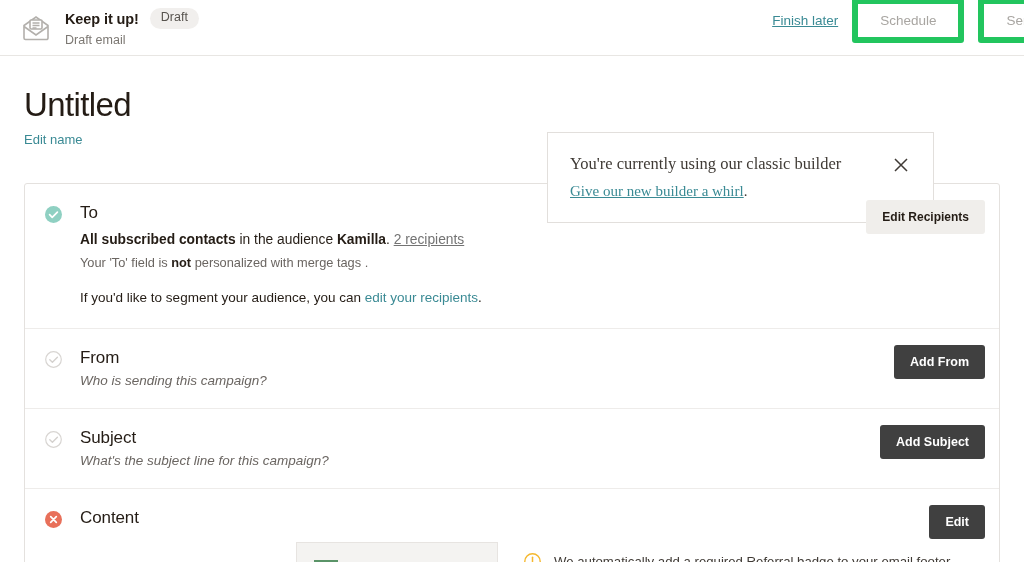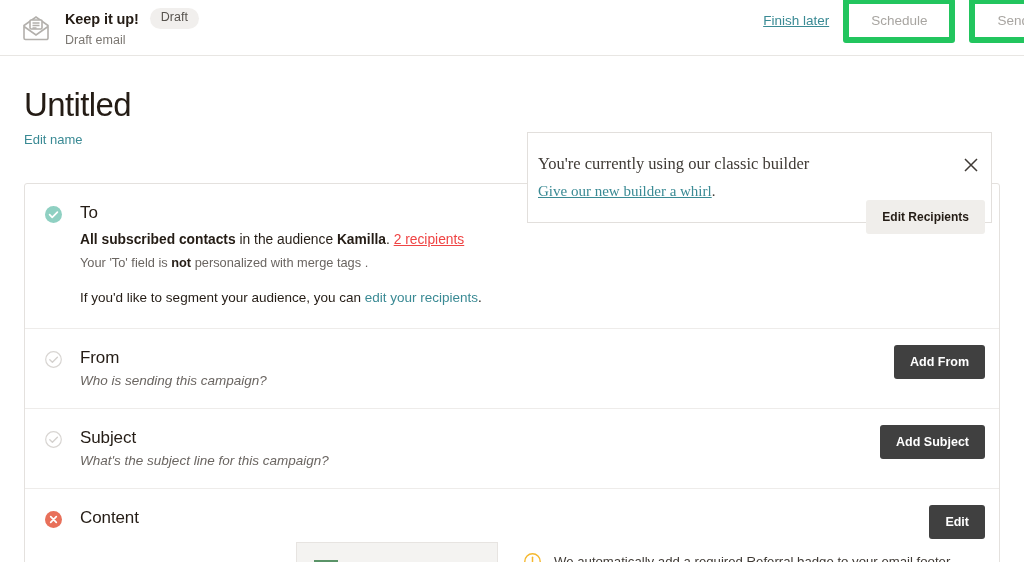--- a/index.html
+++ b/index.html
@@ -51,21 +51,21 @@
   }
 
   .topbar-right {
     position: absolute;
     right: 0;
     top: 0;
     height: 40px;
     display: flex;
     align-items: center;
     gap: 14px;
-    padding-right: 9px;
+    padding-right: 0;
     margin-left: 29px;
   }
   .finish-later {
     font-size: 13.5px;
     color: #3a8a94;
     text-decoration: underline;
     cursor: pointer;
     white-space: nowrap;
   }
   .btn-outline {
@@ -106,26 +106,26 @@
     display: inline-block;
     margin-top: 9px;
     font-size: 13px;
     color: #3a8a94;
     cursor: pointer;
   }
 
   
   .notice {
     position: absolute;
-    left: 527px;
+    left: 547px;
     top: 76px;
-    width: 465px;
+    width: 387px;
     border: 1px solid #e2dfdc;
     background: #fff;
-    padding: 20px 10px 22px;
+    padding: 20px 22px 22px;
     display: flex;
     align-items: flex-start;
   }
   .notice-body { flex: 1; }
   .notice-title {
     font-family: "Liberation Serif", serif;
     font-size: 16.5px;
     color: #3f3a35;
     line-height: 1.3;
   }
@@ -193,21 +193,21 @@
 
   
   .to-line1 {
     font-size: 13.8px;
     color: #241c15;
     margin-top: 6px;
     line-height: 1.45;
   }
   .to-line1 b { font-weight: bold; }
   .link-underline {
-    color: #ef4444;
+    color: #737373;
     text-decoration: underline;
     cursor: pointer;
   }
   .to-line2 {
     font-size: 12.8px;
     color: #6a6561;
     margin-top: 4px;
     line-height: 1.45;
   }
   .to-line2 b { color: #241c15; font-weight: bold; }

